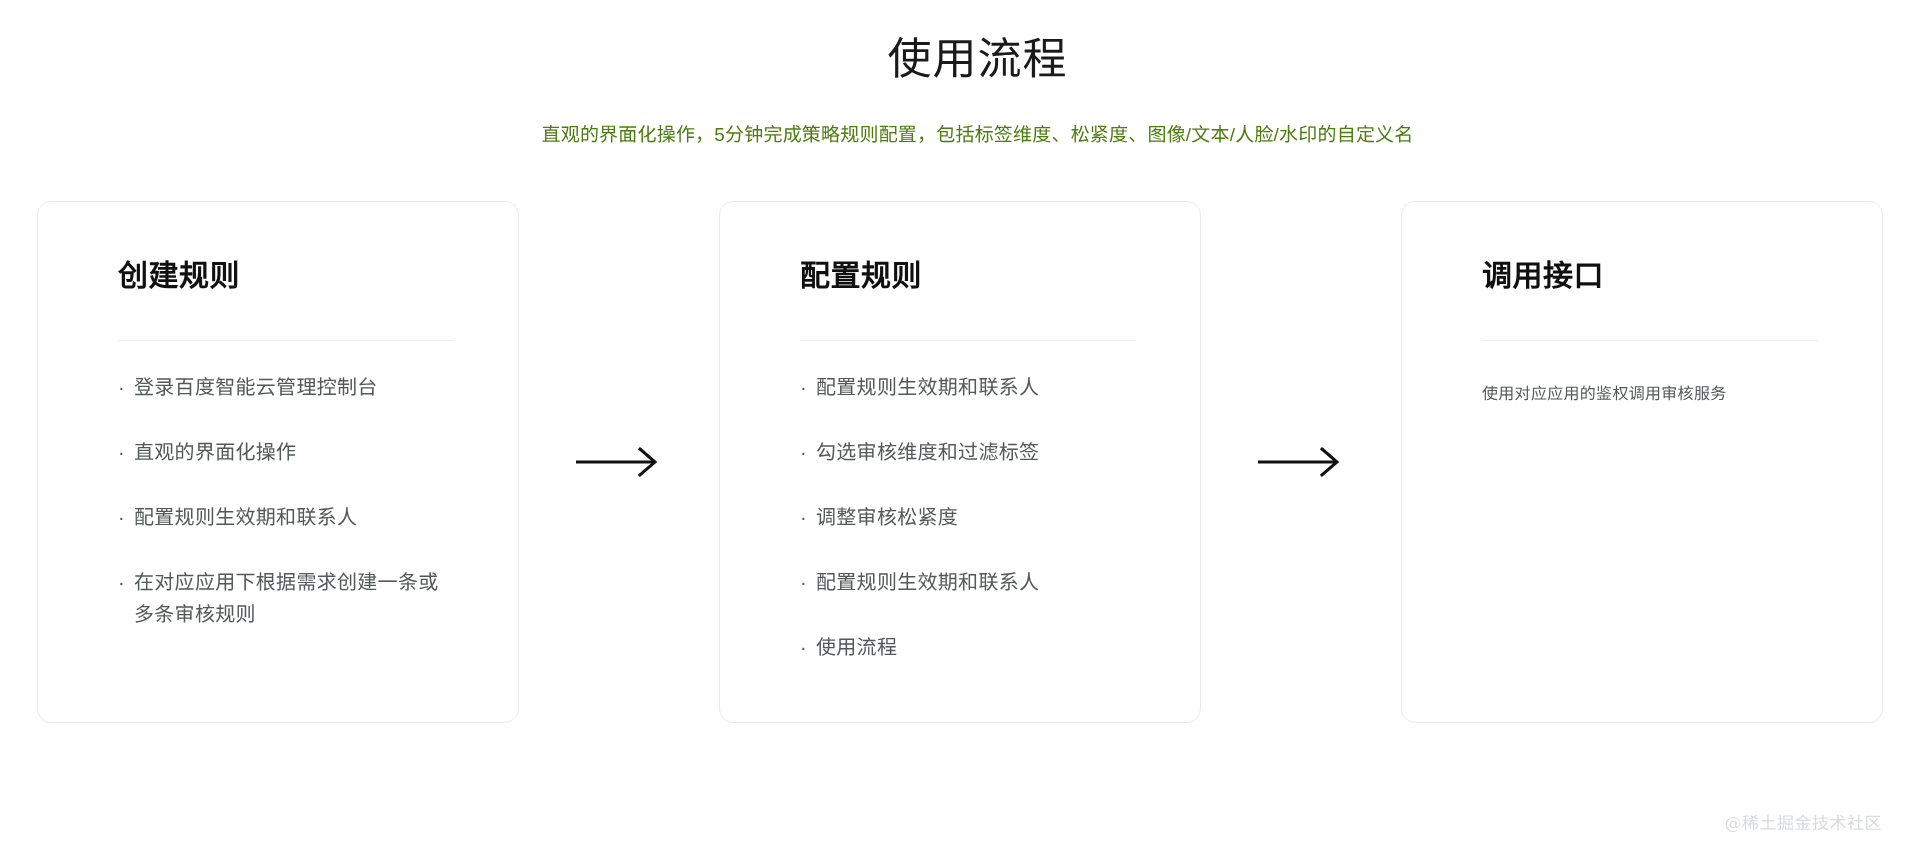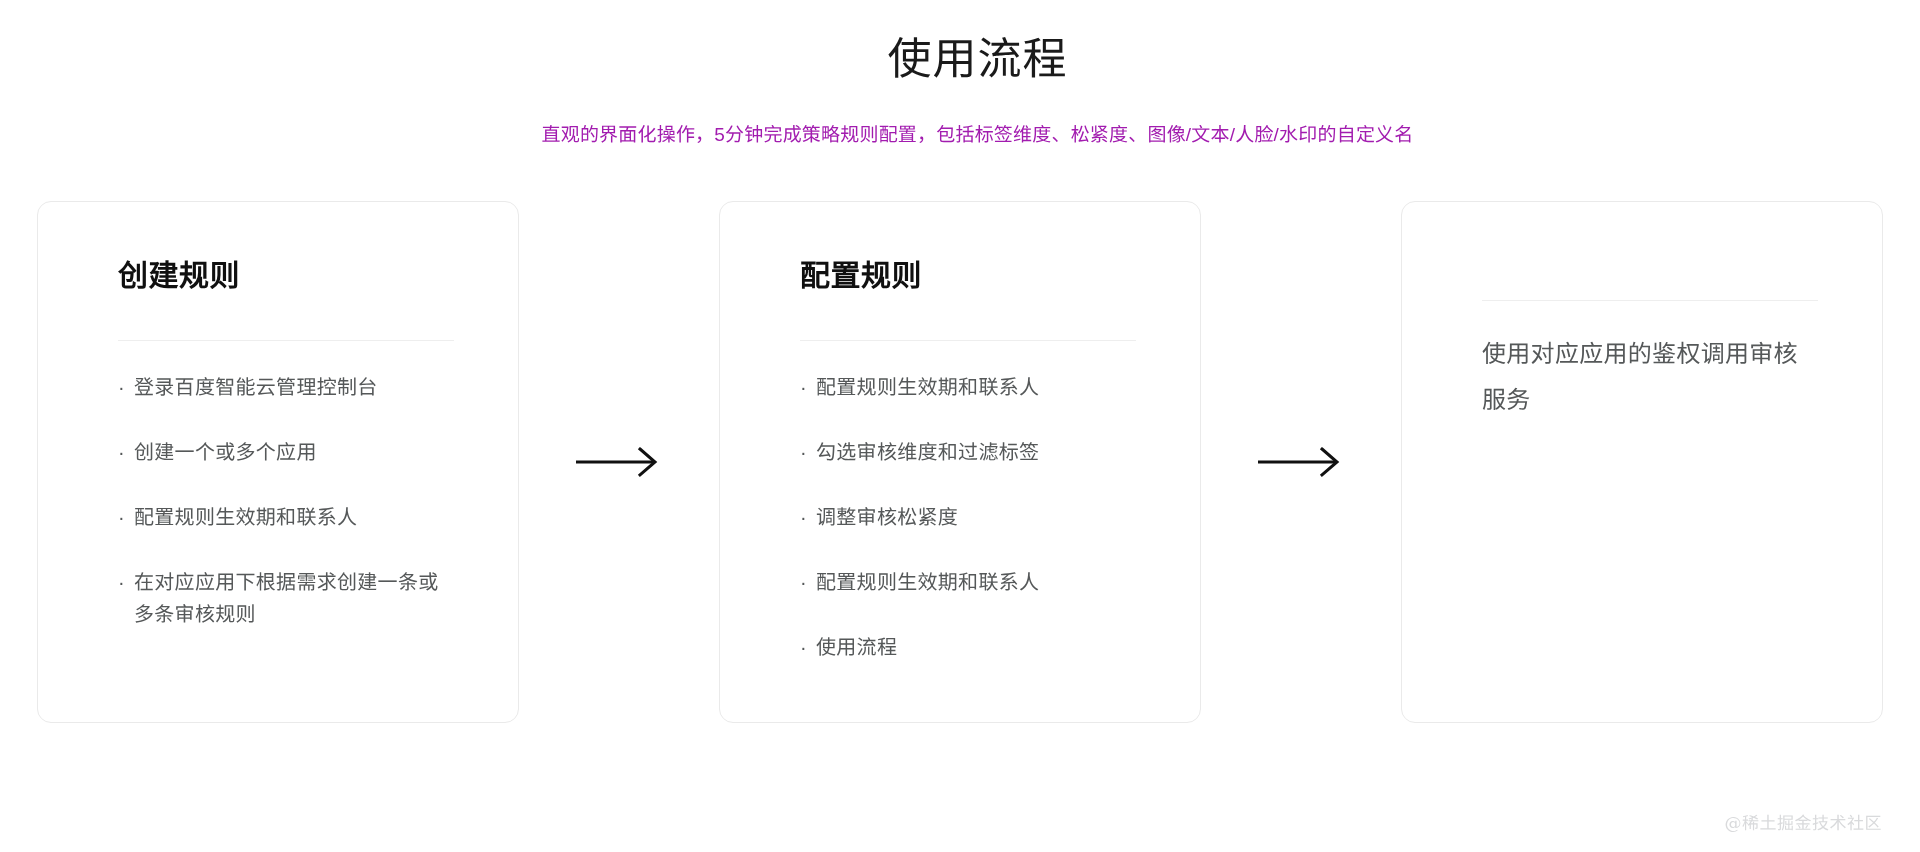--- a/index.html
+++ b/index.html
@@ -35,21 +35,21 @@
     font-weight: 400;
     color: #1a1a1a;
     letter-spacing: 1px;
     margin: 0;
   }
   .subtitle {
     margin: 26px auto 0 auto;
     width: 1010px;
     font-size: 19px;
     line-height: 41px;
-    color: #a21caf;
+    color: #4d7c0f;
     font-weight: 400;
     text-align: center;
     letter-spacing: 0.2px;
   }
 
   
   .flow {
     margin-top: 46px;
     display: flex;
     align-items: stretch;
@@ -110,21 +110,21 @@
     width: 16px;
     font-size: 20px;
     line-height: 32px;
     color: #555859;
   }
   .bullet-text {
     flex: 1 1 auto;
   }
 
   .plain-text {
-    font-size: 24px;
+    font-size: 16px;
     line-height: 46px;
     color: #555859;
     letter-spacing: 0.3px;
   }
 
   
   .arrow {
     flex: 0 0 auto;
     width: 200px;
     display: flex;
@@ -163,21 +163,21 @@
       <h2 class="card-title">创建规则</h2>
       <div class="card-divider"></div>
       <div class="card-body">
         <ul class="bullet-list">
           <li class="bullet-item">
             <span class="bullet-dot">·</span>
             <span class="bullet-text">登录百度智能云管理控制台</span>
           </li>
           <li class="bullet-item">
             <span class="bullet-dot">·</span>
-            <span class="bullet-text">创建一个或多个应用</span>
+            <span class="bullet-text">直观的界面化操作</span>
           </li>
           <li class="bullet-item">
             <span class="bullet-dot">·</span>
             <span class="bullet-text">配置规则生效期和联系人</span>
           </li>
           <li class="bullet-item">
             <span class="bullet-dot">·</span>
             <span class="bullet-text">在对应应用下根据需求创建一条或多条审核规则</span>
           </li>
         </ul>
@@ -221,20 +221,21 @@
     </div>
 
     <div class="arrow">
       <svg width="90" height="34" viewBox="0 0 90 34" aria-hidden="true">
         <line x1="2" y1="17" x2="80" y2="17" stroke="#111111" stroke-width="3"></line>
         <polyline points="66,4 81,17 66,30" fill="none" stroke="#111111" stroke-width="3" stroke-linecap="square" stroke-linejoin="miter"></polyline>
       </svg>
     </div>
 
     <div class="card">
+      <h2 class="card-title">调用接口</h2>
       <div class="card-divider"></div>
       <div class="card-body">
         <div class="plain-text">使用对应应用的鉴权调用审核服务</div>
       </div>
     </div>
 
   </div>
 
   <div class="watermark">@稀土掘金技术社区</div>
 

